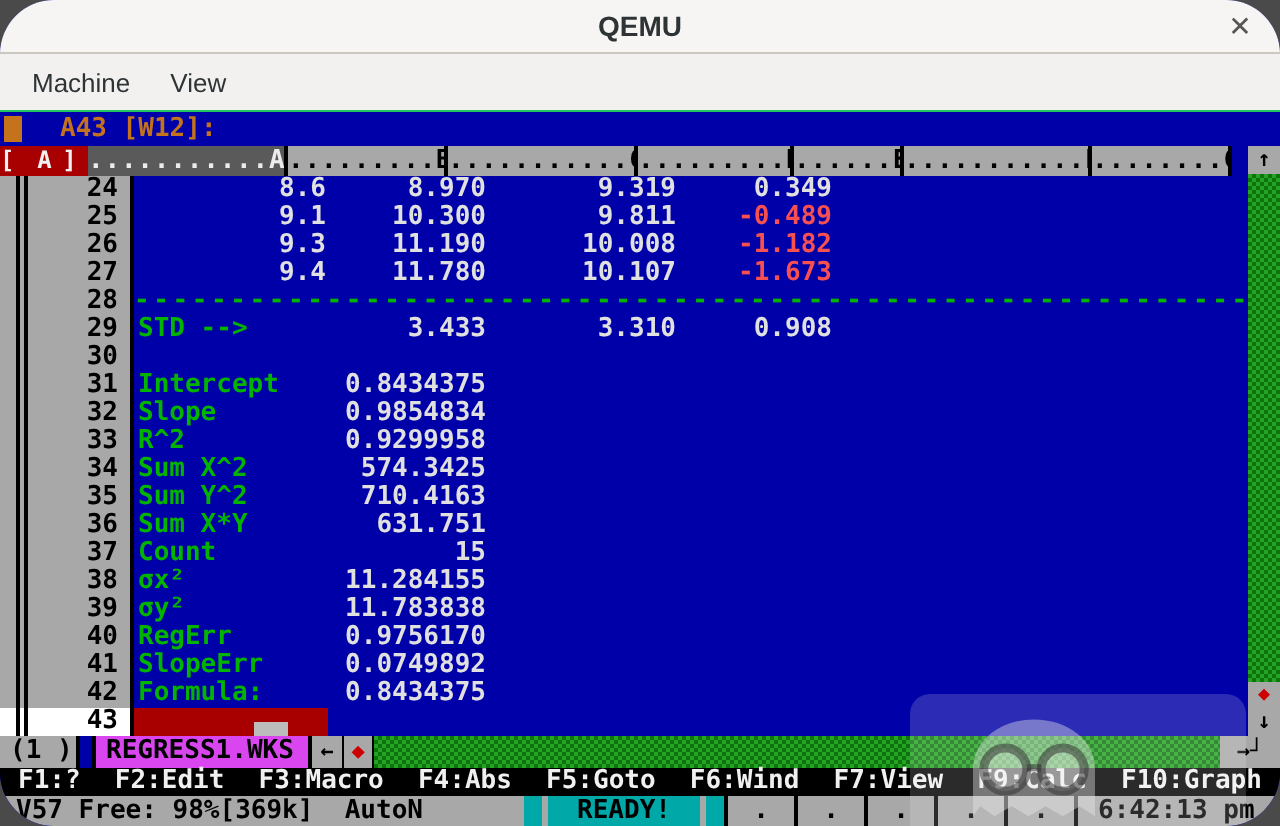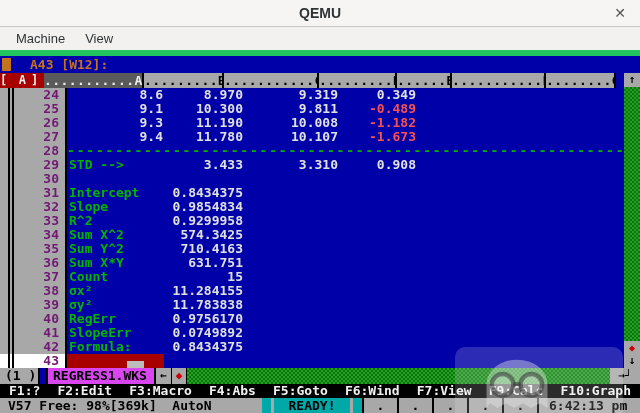--- a/index.html
+++ b/index.html
@@ -1,50 +1,50 @@
 <!DOCTYPE html>
 <html><head>
 <meta charset="utf-8">
 <style>
   html,body{margin:0;padding:0;background:#4a4a4a;}
   *{box-sizing:border-box;}
   #stage{width:640px;height:413px;position:relative;overflow:hidden;background:#0000a8;
-         font-family:"DejaVu Sans Mono",monospace;font-weight:bold;}
+         font-family:"DejaVu Sans Mono",monospace;font-weight:bold;border-radius:27px;}
   
   #titlebar{height:27px;background:#f6f5f4;border-bottom:1px solid #cdc7c2;
             display:flex;align-items:center;justify-content:center;position:relative;
             font-family:"Liberation Sans",sans-serif;}
   #titlebar .title{font-size:14px;color:#2e3436;font-weight:bold;}
   #titlebar .close{position:absolute;right:10px;top:3px;width:20px;height:20px;
             display:flex;align-items:center;justify-content:center;
             color:#555;font-size:14px;font-weight:normal;cursor:default;}
   #menubar{height:29px;background:#f2f1f0;display:flex;align-items:center;
            font-family:"Liberation Sans",sans-serif;font-size:13px;color:#2e3436;
-           padding-left:8px;gap:4px;border-bottom:6px solid #22c55e;}
+           padding-left:8px;gap:4px;border-bottom:1px solid #22c55e;}
   .menu-item{padding:3px 8px;font-weight:normal;}
   
   #screen{position:relative;width:640px;height:357px;background:#0000a8;color:#e0e0e0;
           font-size:13px;overflow:hidden;}
   
   #editline{height:17px;line-height:17px;display:flex;align-items:center;}
   #editblock{width:9px;height:13px;background:#c4731c;margin-left:2px;}
   #edittext{color:#c4731c;margin-left:19px;white-space:pre;}
   
   #headerrow{height:15px;display:flex;}
   #colcorner{width:44px;height:15px;background:#a80000;color:#f0f0f0;
              line-height:15px;white-space:pre;overflow:hidden;letter-spacing:-1px;font-size:12px;}
   .hdr{height:15px;line-height:15px;background:#a8a8a8;color:#000;
        border-right:2px solid #000;overflow:hidden;text-align:right;white-space:pre;letter-spacing:0.4px;}
   .hdr.cur{background:#5a5a5a;color:#ececec;}
   .hdr-A{width:100px}.hdr-B{width:80px}.hdr-C{width:95px}.hdr-D{width:78px}
   .hdr-E{width:55px}.hdr-F{width:94px}.hdr-G{width:70px}
   
   #grid{height:280px;position:relative;}
   .row{height:14px;display:flex;}
-  .gutter{width:67px;height:14px;background:#a8a8a8;color:#701a75;text-align:right;
+  .gutter{width:67px;height:14px;background:#a8a8a8;color:#000000;text-align:right;
           padding-right:6px;line-height:14px;border-right:2px solid #000;font-size:13px;padding-left:36px;}
   .gutter.cur{background:#ffffff;}
   .cell{height:14px;line-height:14px;text-align:right;white-space:pre;padding-right:4px;}
   .ca{width:100px}.cb{width:80px}.cc{width:95px}.cd{width:78px}
   .cell.label{text-align:left;color:#00b400;padding-left:2px;overflow:visible;white-space:pre;}
   .cell.neg{color:#f85050;}
   .divider{width:572px;overflow:hidden;color:#00b400;line-height:14px;white-space:pre;letter-spacing:1.8px;}
   #vline{position:absolute;left:8px;top:32px;height:280px;width:2px;background:#000;
          box-shadow:4px 0 0 #000;z-index:3;}
   .cellcursor{position:relative;width:97px;height:14px;background:#a80000;}

